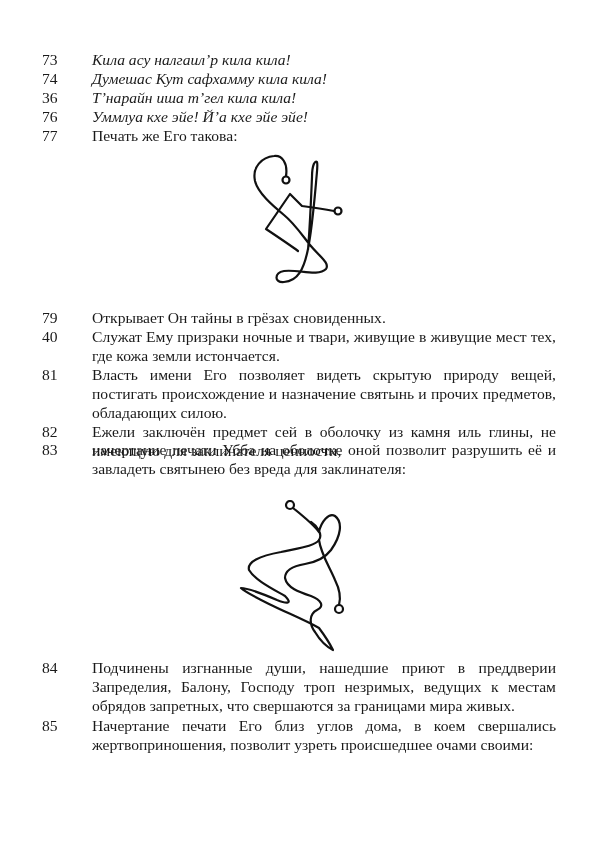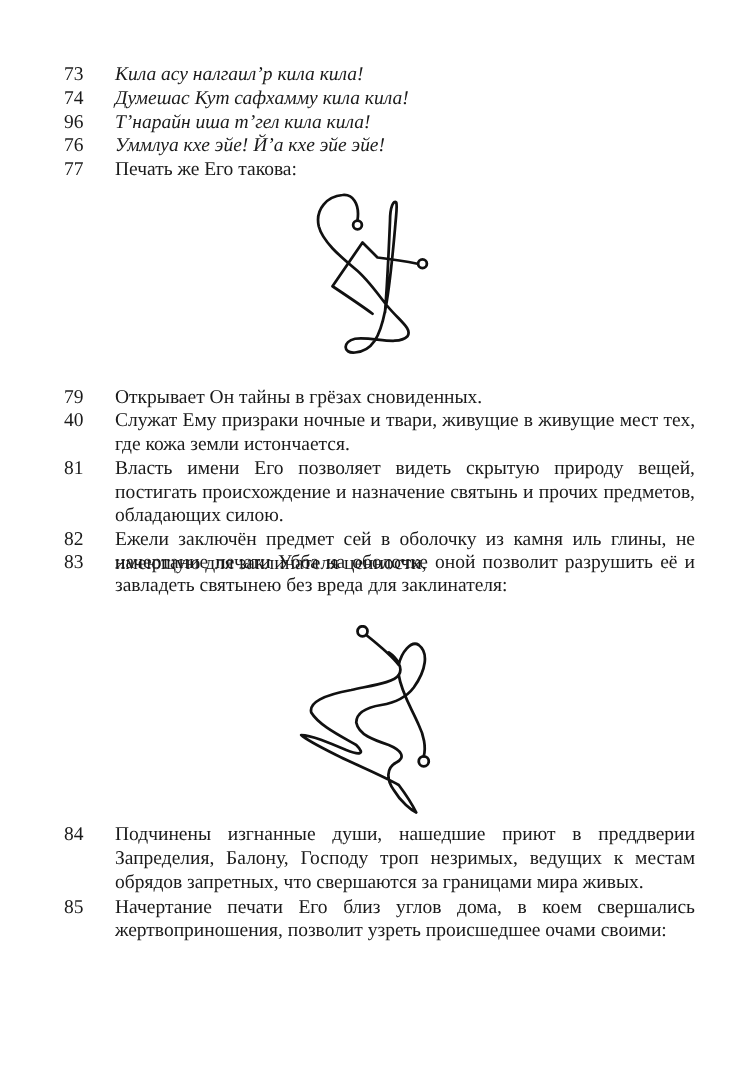--- a/index.html
+++ b/index.html
@@ -1,41 +1,41 @@
 <!DOCTYPE html>
 <html><head>
 <meta charset="utf-8">
 <style>
   html, body { margin:0; padding:0; background:#ffffff; }
   body { width:600px; height:855px; position:relative; overflow:hidden;
          font-family:"Liberation Serif", "DejaVu Serif", serif; color:#1a1a1a; }
   .page { position:absolute; left:0; top:0; width:600px; height:855px; }
   .verse { position:absolute; left:42px; width:514px; font-size:15.6px; line-height:19.2px; }
-  .verse .num { position:absolute; left:0; top:0; width:34px;text-align:center; }
+  .verse .num { position:absolute; left:0; top:0; width:34px; }
   .verse .txt { display:block; margin-left:50px; text-align:justify; text-align-last:left; }
   .verse .txt.it { font-style:italic; }
   .sigil { position:absolute; }
   .sigil path, .sigil circle { fill:none; stroke:#111; stroke-width:2.2; stroke-linecap:round; stroke-linejoin:round; }
   .pnum { position:absolute; left:0; width:600px; top:818px; text-align:center; font-size:9px; color:#333;margin-top:40px; }
 </style>
 </head>
 <body>
 
 <div class="page">
 
   <div class="verse" style="top:50px">
     <span class="num">73</span>
     <span class="txt it">Кила асу налгаил’р кила кила!</span>
   </div>
   <div class="verse" style="top:69px">
     <span class="num">74</span>
     <span class="txt it">Думешас Кут сафхамму кила кила!</span>
   </div>
   <div class="verse" style="top:88px">
-    <span class="num">96</span>
+    <span class="num">36</span>
     <span class="txt it">Т’нарайн иша т’гел кила кила!</span>
   </div>
   <div class="verse" style="top:107px">
     <span class="num">76</span>
     <span class="txt it">Уммлуа кхе эйе! Й’а кхе эйе эйе!</span>
   </div>
   <div class="verse" style="top:126px">
     <span class="num">77</span>
     <span class="txt">Печать же Его такова:</span>
   </div>

